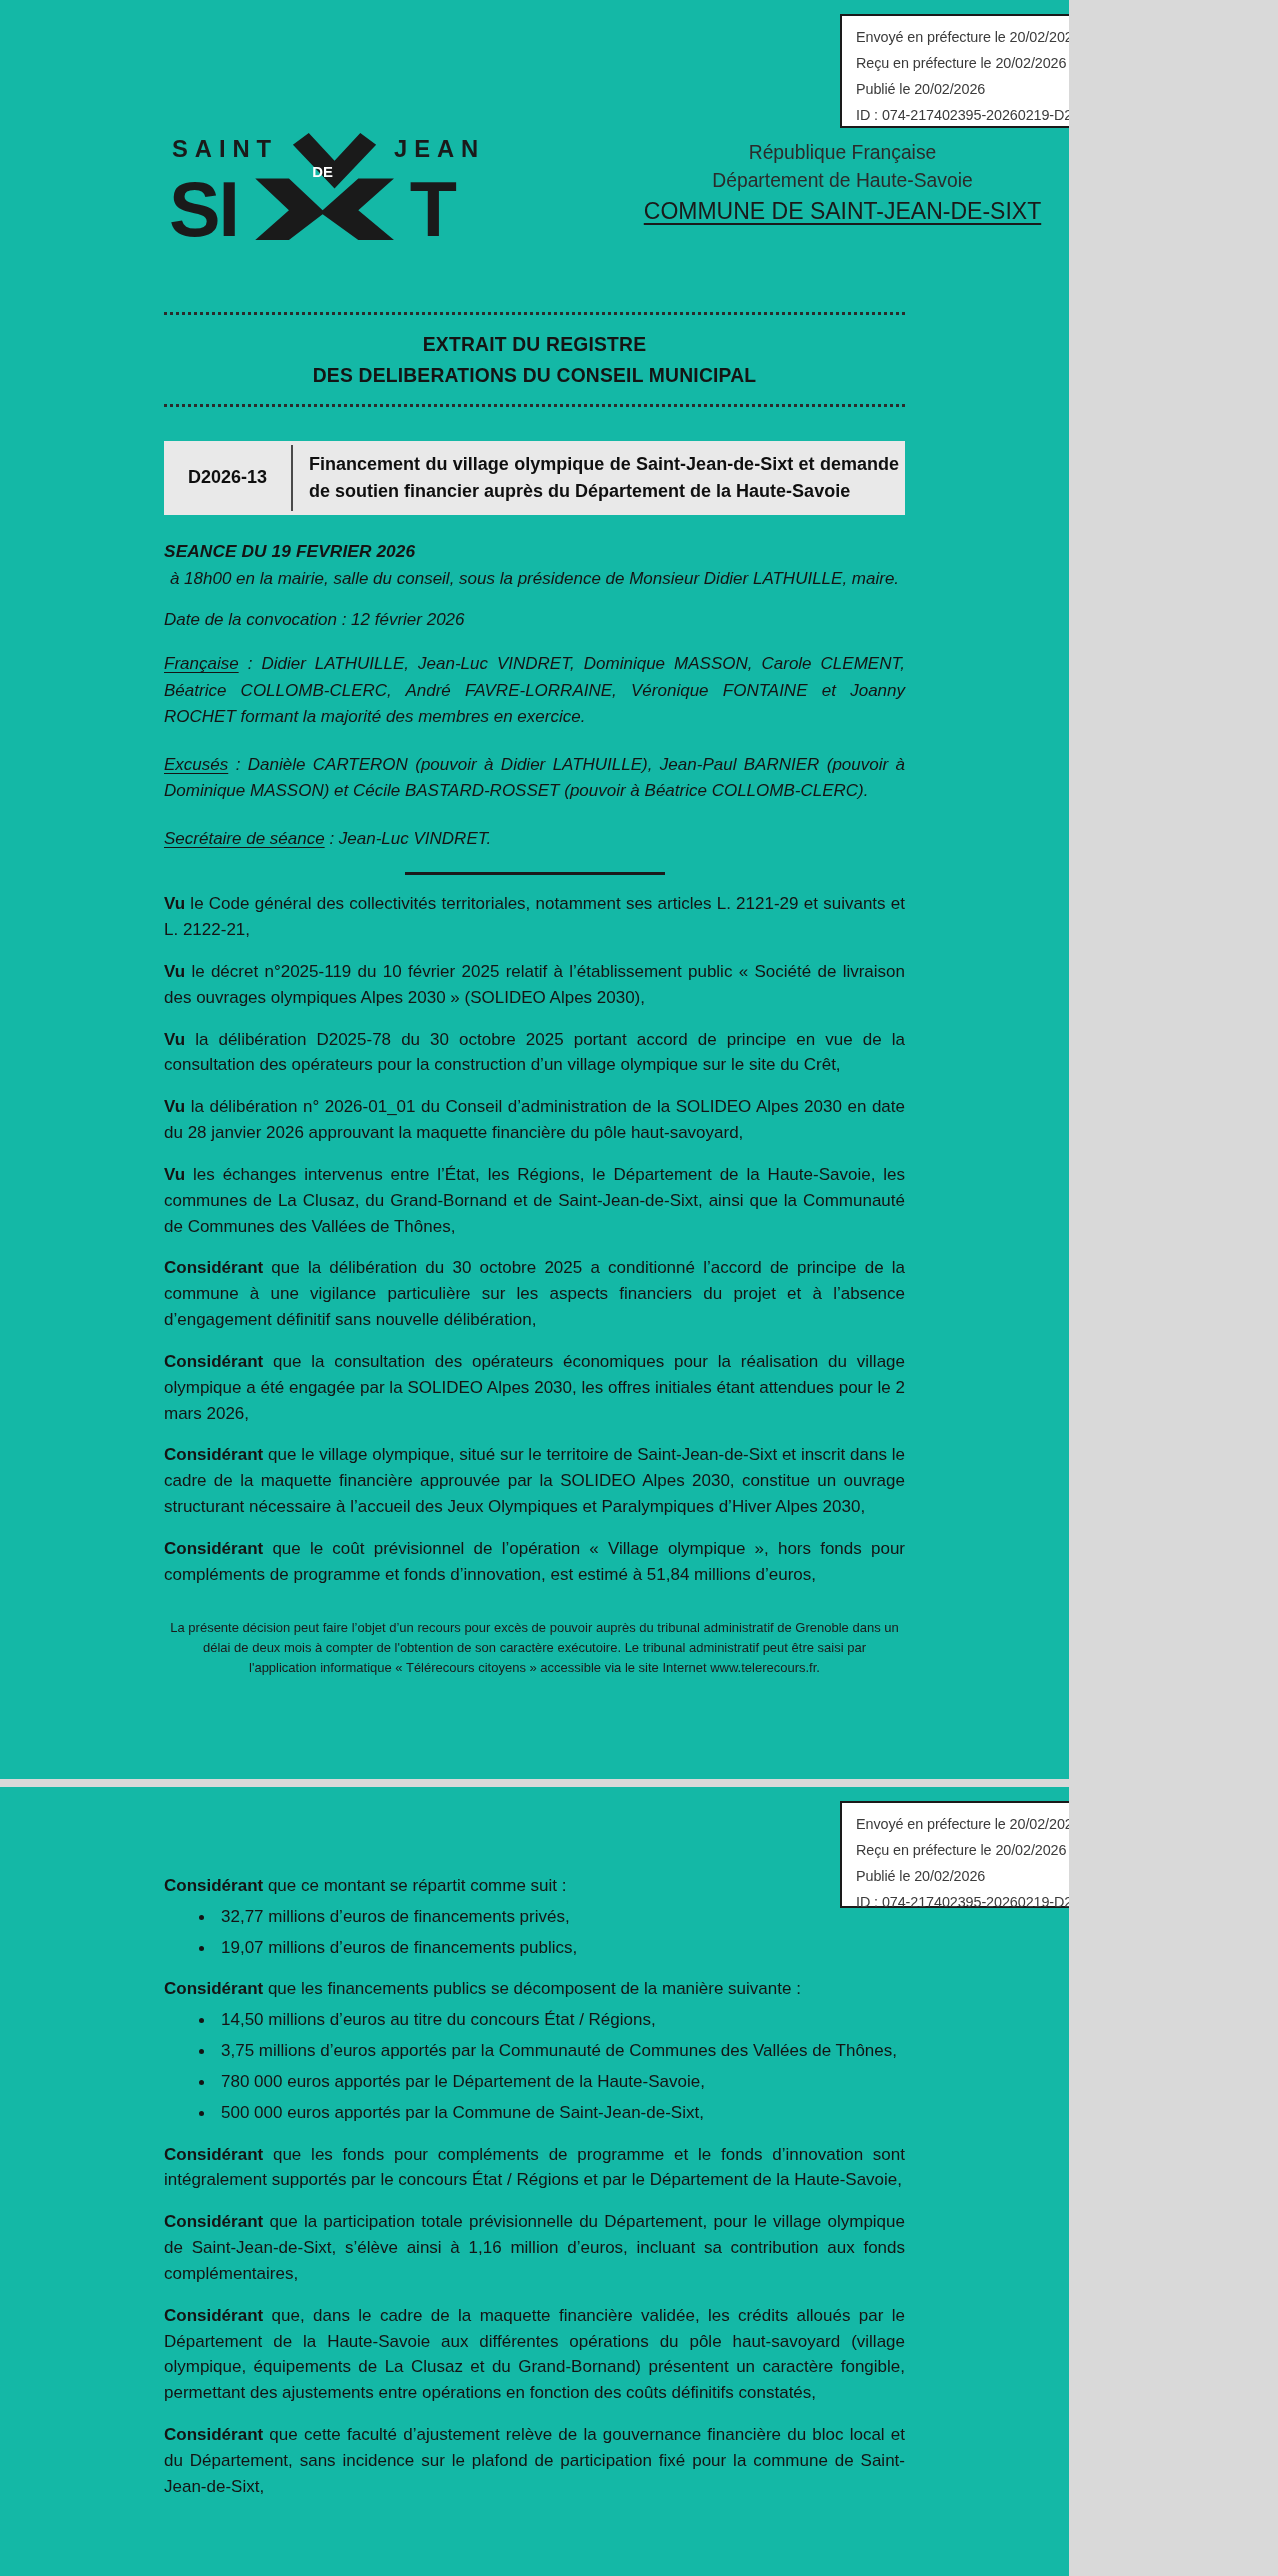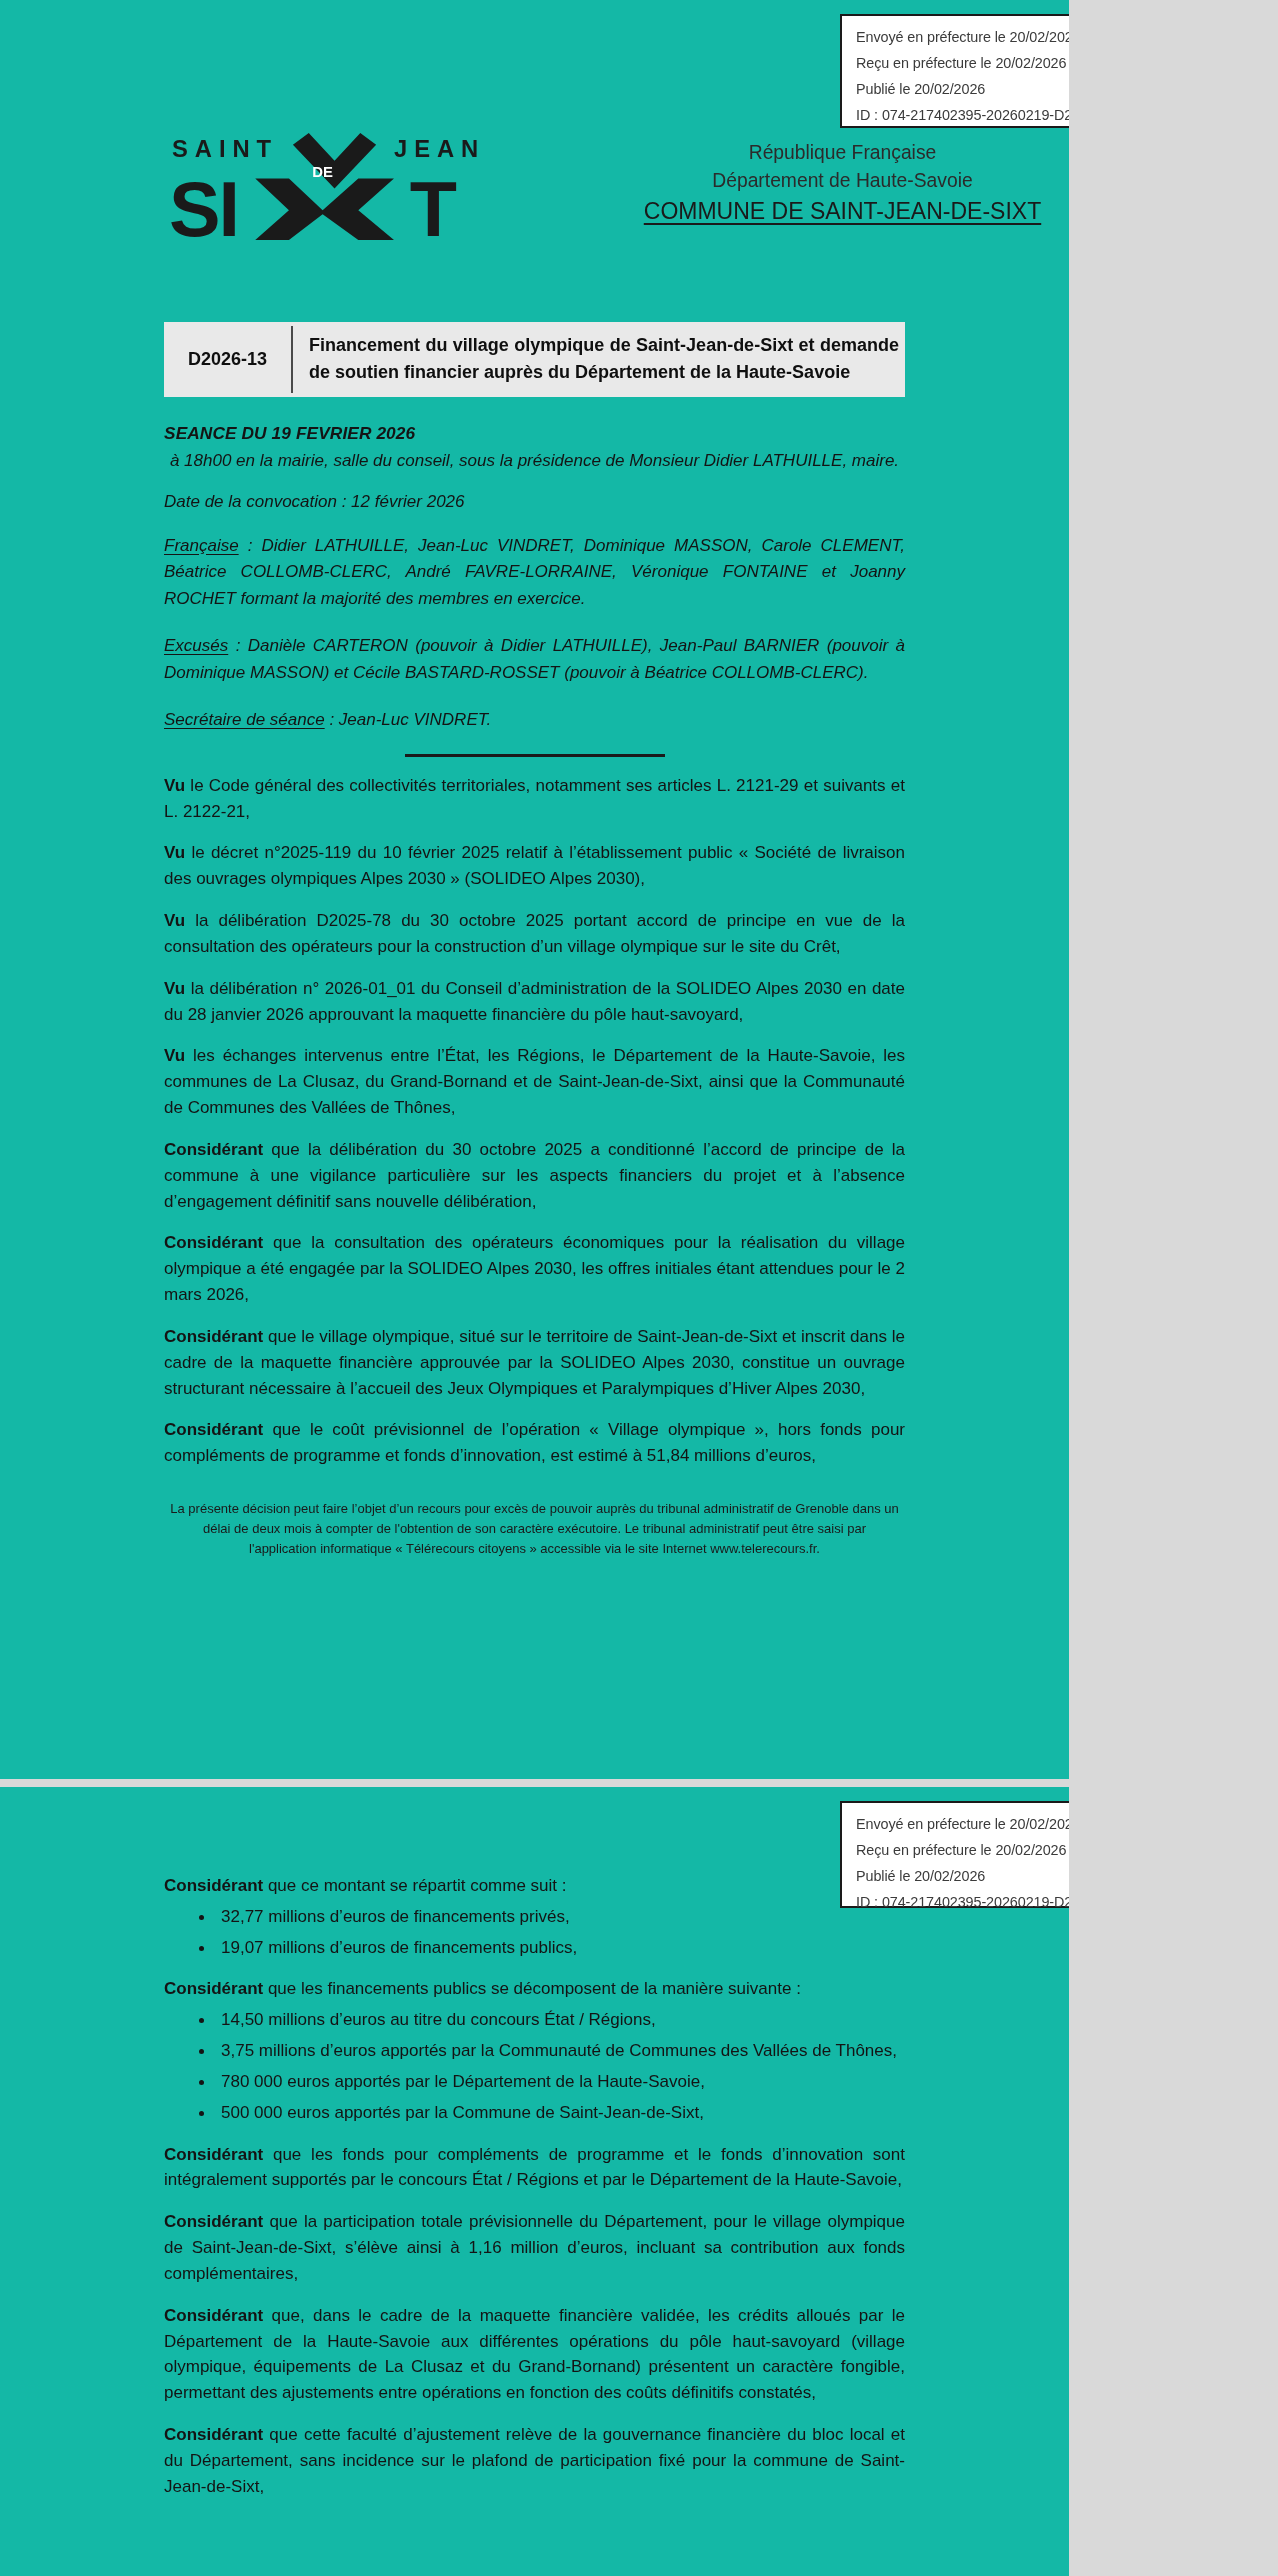--- a/index.html
+++ b/index.html
@@ -250,20 +250,24 @@
           <path d="M126 48 L160 80 L196 48 L232 48 L196 80 L232 110 L196 110 L160 84 L126 110 L92 110 L126 80 L92 48 Z" fill="#1a1a1a"></path>
         </svg>
       </div>
       <div class="republique">
         <div class="rep-line1">République Française</div>
         <div class="rep-line2">Département de Haute-Savoie</div>
         <div class="rep-commune">COMMUNE DE SAINT-JEAN-DE-SIXT</div>
       </div>
     </div>
 
+    <div class="extrait">
+      <div>EXTRAIT DU REGISTRE</div>
+      <div>DES DELIBERATIONS DU CONSEIL MUNICIPAL</div>
+    </div>
 
     <div class="banner">
       <div class="banner-ref">D2026-13</div>
       <div class="banner-sep"></div>
       <div class="banner-title">Financement du village olympique de Saint-Jean-de-Sixt et demande de soutien financier auprès du Département de la Haute-Savoie</div>
     </div>
 
     <div class="body">
       <div class="seance-head">SEANCE DU 19 FEVRIER 2026</div>
       <div class="seance-sub">à 18h00 en la mairie, salle du conseil, sous la présidence de Monsieur Didier LATHUILLE, maire.</div>

